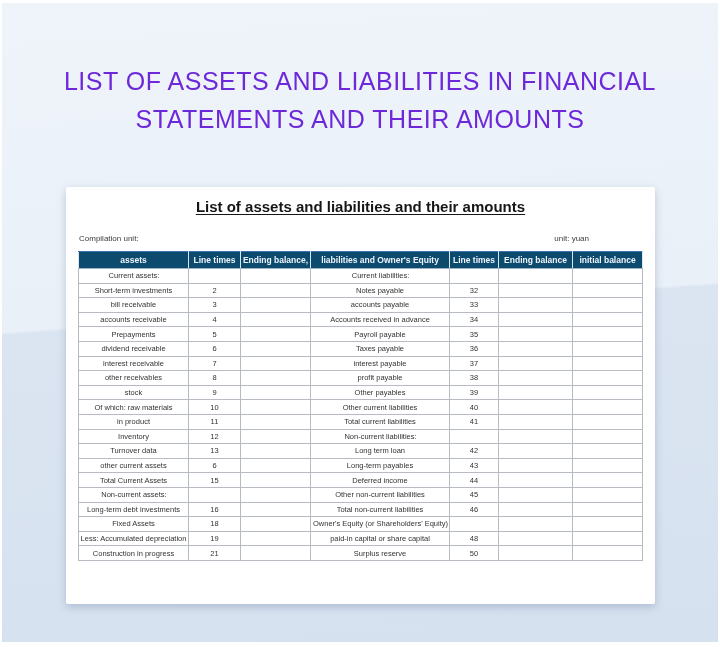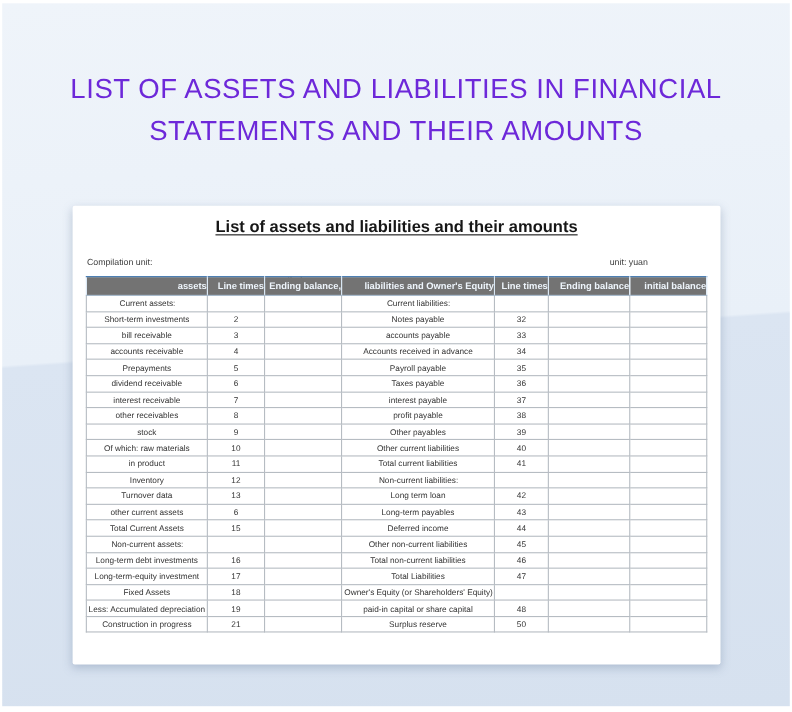--- a/index.html
+++ b/index.html
@@ -38,23 +38,23 @@
     width:564px;border-collapse:collapse;table-layout:fixed;
   }
   table.sheet col.c1{width:110px}
   table.sheet col.c2{width:52px}
   table.sheet col.c3{width:70px}
   table.sheet col.c4{width:139px}
   table.sheet col.c5{width:49px}
   table.sheet col.c6{width:74px}
   table.sheet col.c7{width:70px}
   table.sheet th{
-    background:#737373;color:#eef5fc;
+    background:#0c4a6e;color:#eef5fc;
     font-size:8.5px;font-weight:700;
-    height:16px;padding:0;text-align:right;
+    height:16px;padding:0;text-align:center;
     border:1px solid #d9e7f4;border-top:1px solid #3a72ab;border-bottom:1px solid #9fb3c6;
     white-space:nowrap;overflow:hidden;
   }
   table.sheet td{
     border:1px solid #b6bcc2;
     height:13.6px;padding:0 1px;
     font-size:7.5px;color:#333333;
     text-align:center;white-space:nowrap;overflow:hidden;
     background:#ffffff;
   }
@@ -248,29 +248,20 @@
         <tr>
           <td>Long-term debt investments</td>
           <td>16</td>
           <td></td>
           <td>Total non-current liabilities</td>
           <td>46</td>
           <td></td>
           <td></td>
         </tr>
         <tr>
-          <td>Long-term-equity investment</td>
-          <td>17</td>
-          <td></td>
-          <td>Total Liabilities</td>
-          <td>47</td>
-          <td></td>
-          <td></td>
-        </tr>
-        <tr>
           <td>Fixed Assets</td>
           <td>18</td>
           <td></td>
           <td class="cat">Owner's Equity (or Shareholders' Equity)</td>
           <td></td>
           <td></td>
           <td></td>
         </tr>
         <tr>
           <td>Less: Accumulated depreciation</td>

